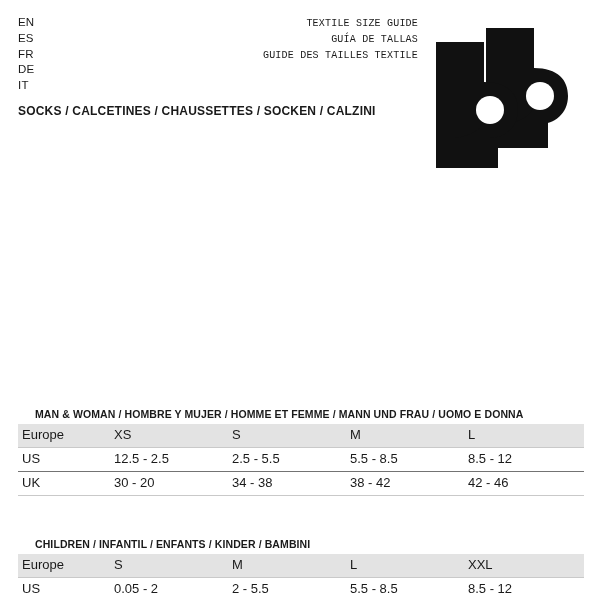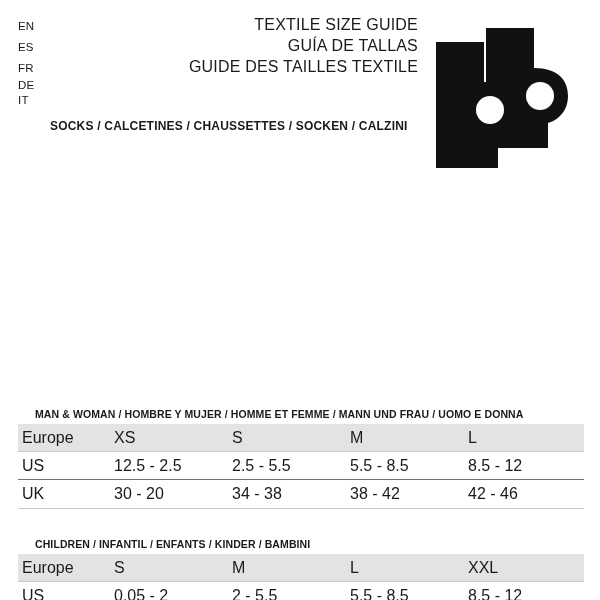--- a/index.html
+++ b/index.html
@@ -31,29 +31,29 @@
     line-height: 1.18;
     justify-content: space-between;
   }
   .lang-code {
     width: 40px;
     flex: 0 0 40px;
     font-size: 11.5px;
     letter-spacing: 0.2px;
   }
   .lang-text {
-    font-size: 16px;
+    font-size: 10px;
     letter-spacing: 0.2px;
+    font-family: Liberation Mono, monospace;
   }
   .product-line {
     margin-top: 11px;
     font-size: 12px;
     font-weight: bold;
     letter-spacing: 0.2px;
-    margin-left: 32px;
   }
 
   
   .illustration {
     position: absolute;
     top: 18px;
     left: 408px;
     width: 180px;
     height: 160px;
   }
@@ -74,21 +74,21 @@
     letter-spacing: 0.1px;
     margin-bottom: 4px;
     white-space: nowrap;
     padding-left: 17px;
   }
 
   table.size-table {
     width: 100%;
     border-collapse: collapse;
     table-layout: fixed;
-    font-size: 16px;
+    font-size: 13px;
   }
   table.size-table td {
     padding: 2px 0 2px 4px;
     line-height: 1.45;
     border: 0;
     vertical-align: middle;
     white-space: nowrap;
   }
   table.size-table tr.head-row td {
     background: #e3e3e3;

